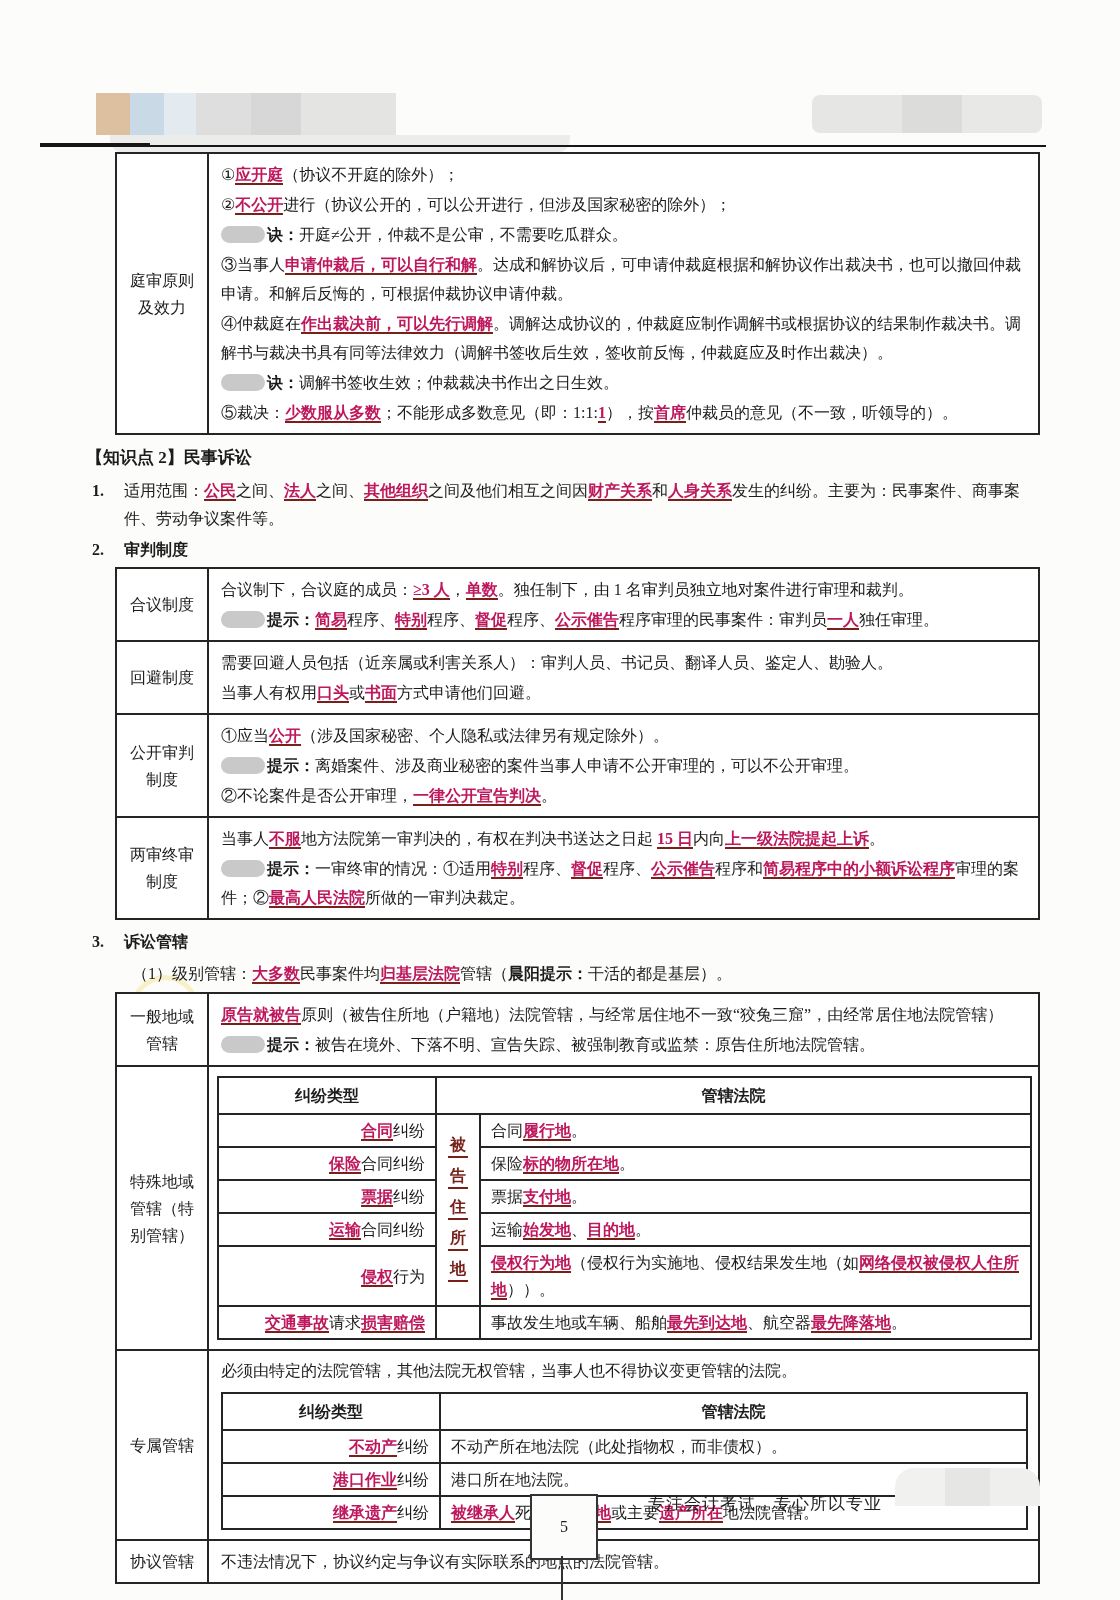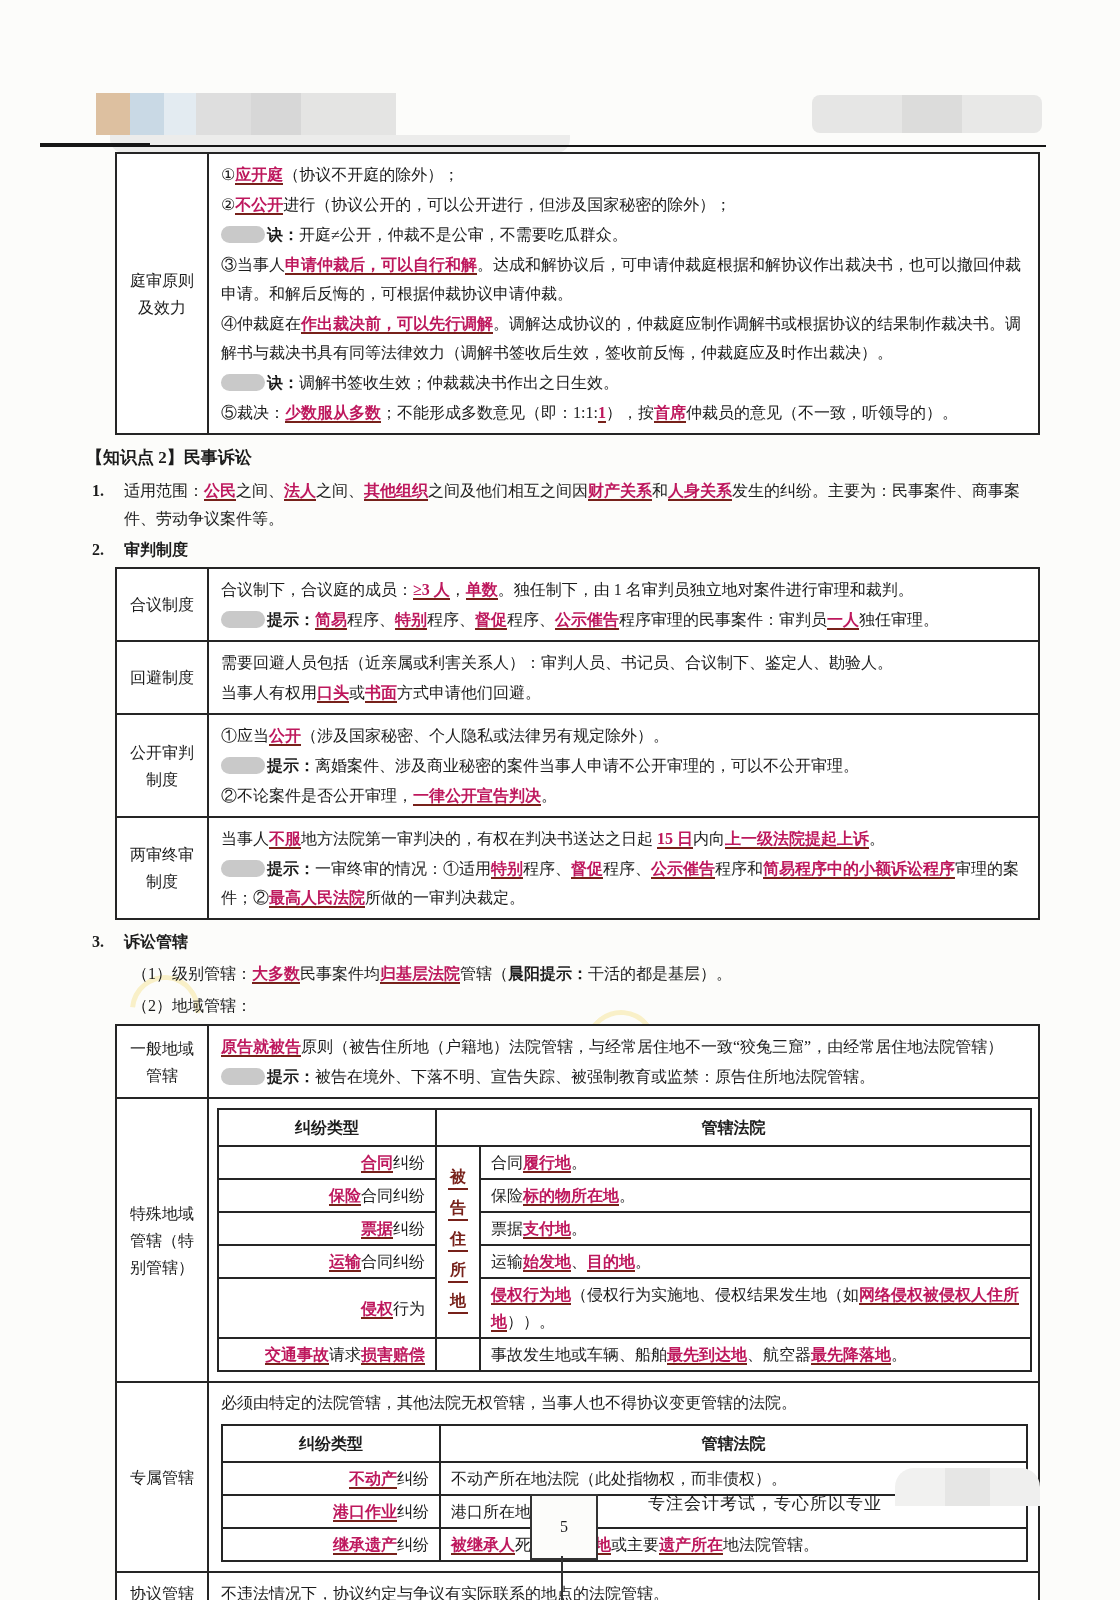--- a/index.html
+++ b/index.html
@@ -120,21 +120,21 @@
           <tr>
         <td class="lab">合议制度</td>
         <td class="cnt">
           <p><span class="p">合议制下，合议庭的成员：</span><span class="e">≥3 人</span><span class="p">，</span><span class="e">单数</span><span class="p">。独任制下，由 1 名审判员独立地对案件进行审理和裁判。</span></p>
           <p><span class="blur"></span><span class="b">提示：</span><span class="e">简易</span><span class="p">程序、</span><span class="e">特别</span><span class="p">程序、</span><span class="e">督促</span><span class="p">程序、</span><span class="e">公示催告</span><span class="p">程序审理的民事案件：审判员</span><span class="e">一人</span><span class="p">独任审理。</span></p>
         </td>
       </tr>
       <tr>
         <td class="lab">回避制度</td>
         <td class="cnt">
-          <p><span class="p">需要回避人员包括（近亲属或利害关系人）：审判人员、书记员、合议制下、鉴定人、勘验人。</span></p>
+          <p><span class="p">需要回避人员包括（近亲属或利害关系人）：审判人员、书记员、翻译人员、鉴定人、勘验人。</span></p>
           <p><span class="p">当事人有权用</span><span class="e">口头</span><span class="p">或</span><span class="e">书面</span><span class="p">方式申请他们回避。</span></p>
         </td>
       </tr>
       <tr>
         <td class="lab">公开审判制度</td>
         <td class="cnt">
           <p><span class="p">①应当</span><span class="e">公开</span><span class="p">（涉及国家秘密、个人隐私或法律另有规定除外）。</span></p>
           <p><span class="blur"></span><span class="b">提示：</span><span class="p">离婚案件、涉及商业秘密的案件当事人申请不公开审理的，可以不公开审理。</span></p>
           <p><span class="p">②不论案件是否公开审理，</span><span class="e">一律公开宣告判决</span><span class="p">。</span></p>
         </td>
@@ -147,21 +147,20 @@
         </td>
       </tr>
     </tbody>
       </table>
 
     <div class="li" style="margin-top:8px;">
       <span class="num">3.</span>
       <span class="li-body b">诉讼管辖</span>
     </div>
     <div class="subline"><span class="p">（1）级别管辖：</span><span class="e">大多数</span><span class="p">民事案件均</span><span class="e">归基层法院</span><span class="p">管辖（</span><span class="b">晨阳提示：</span><span class="p">干活的都是基层）。</span></div>
-    <div class="subline"><span class="p">（2）地域管辖：</span></div>
 
     <table class="outer">
       <tbody>
           <tr>
         <td class="lab">一般地域管辖</td>
         <td class="cnt">
           <p><span class="e">原告就被告</span><span class="p">原则（被告住所地（户籍地）法院管辖，与经常居住地不一致“狡兔三窟”，由经常居住地法院管辖）</span></p>
           <p><span class="blur"></span><span class="b">提示：</span><span class="p">被告在境外、下落不明、宣告失踪、被强制教育或监禁：原告住所地法院管辖。</span></p>
         </td>
       </tr>

